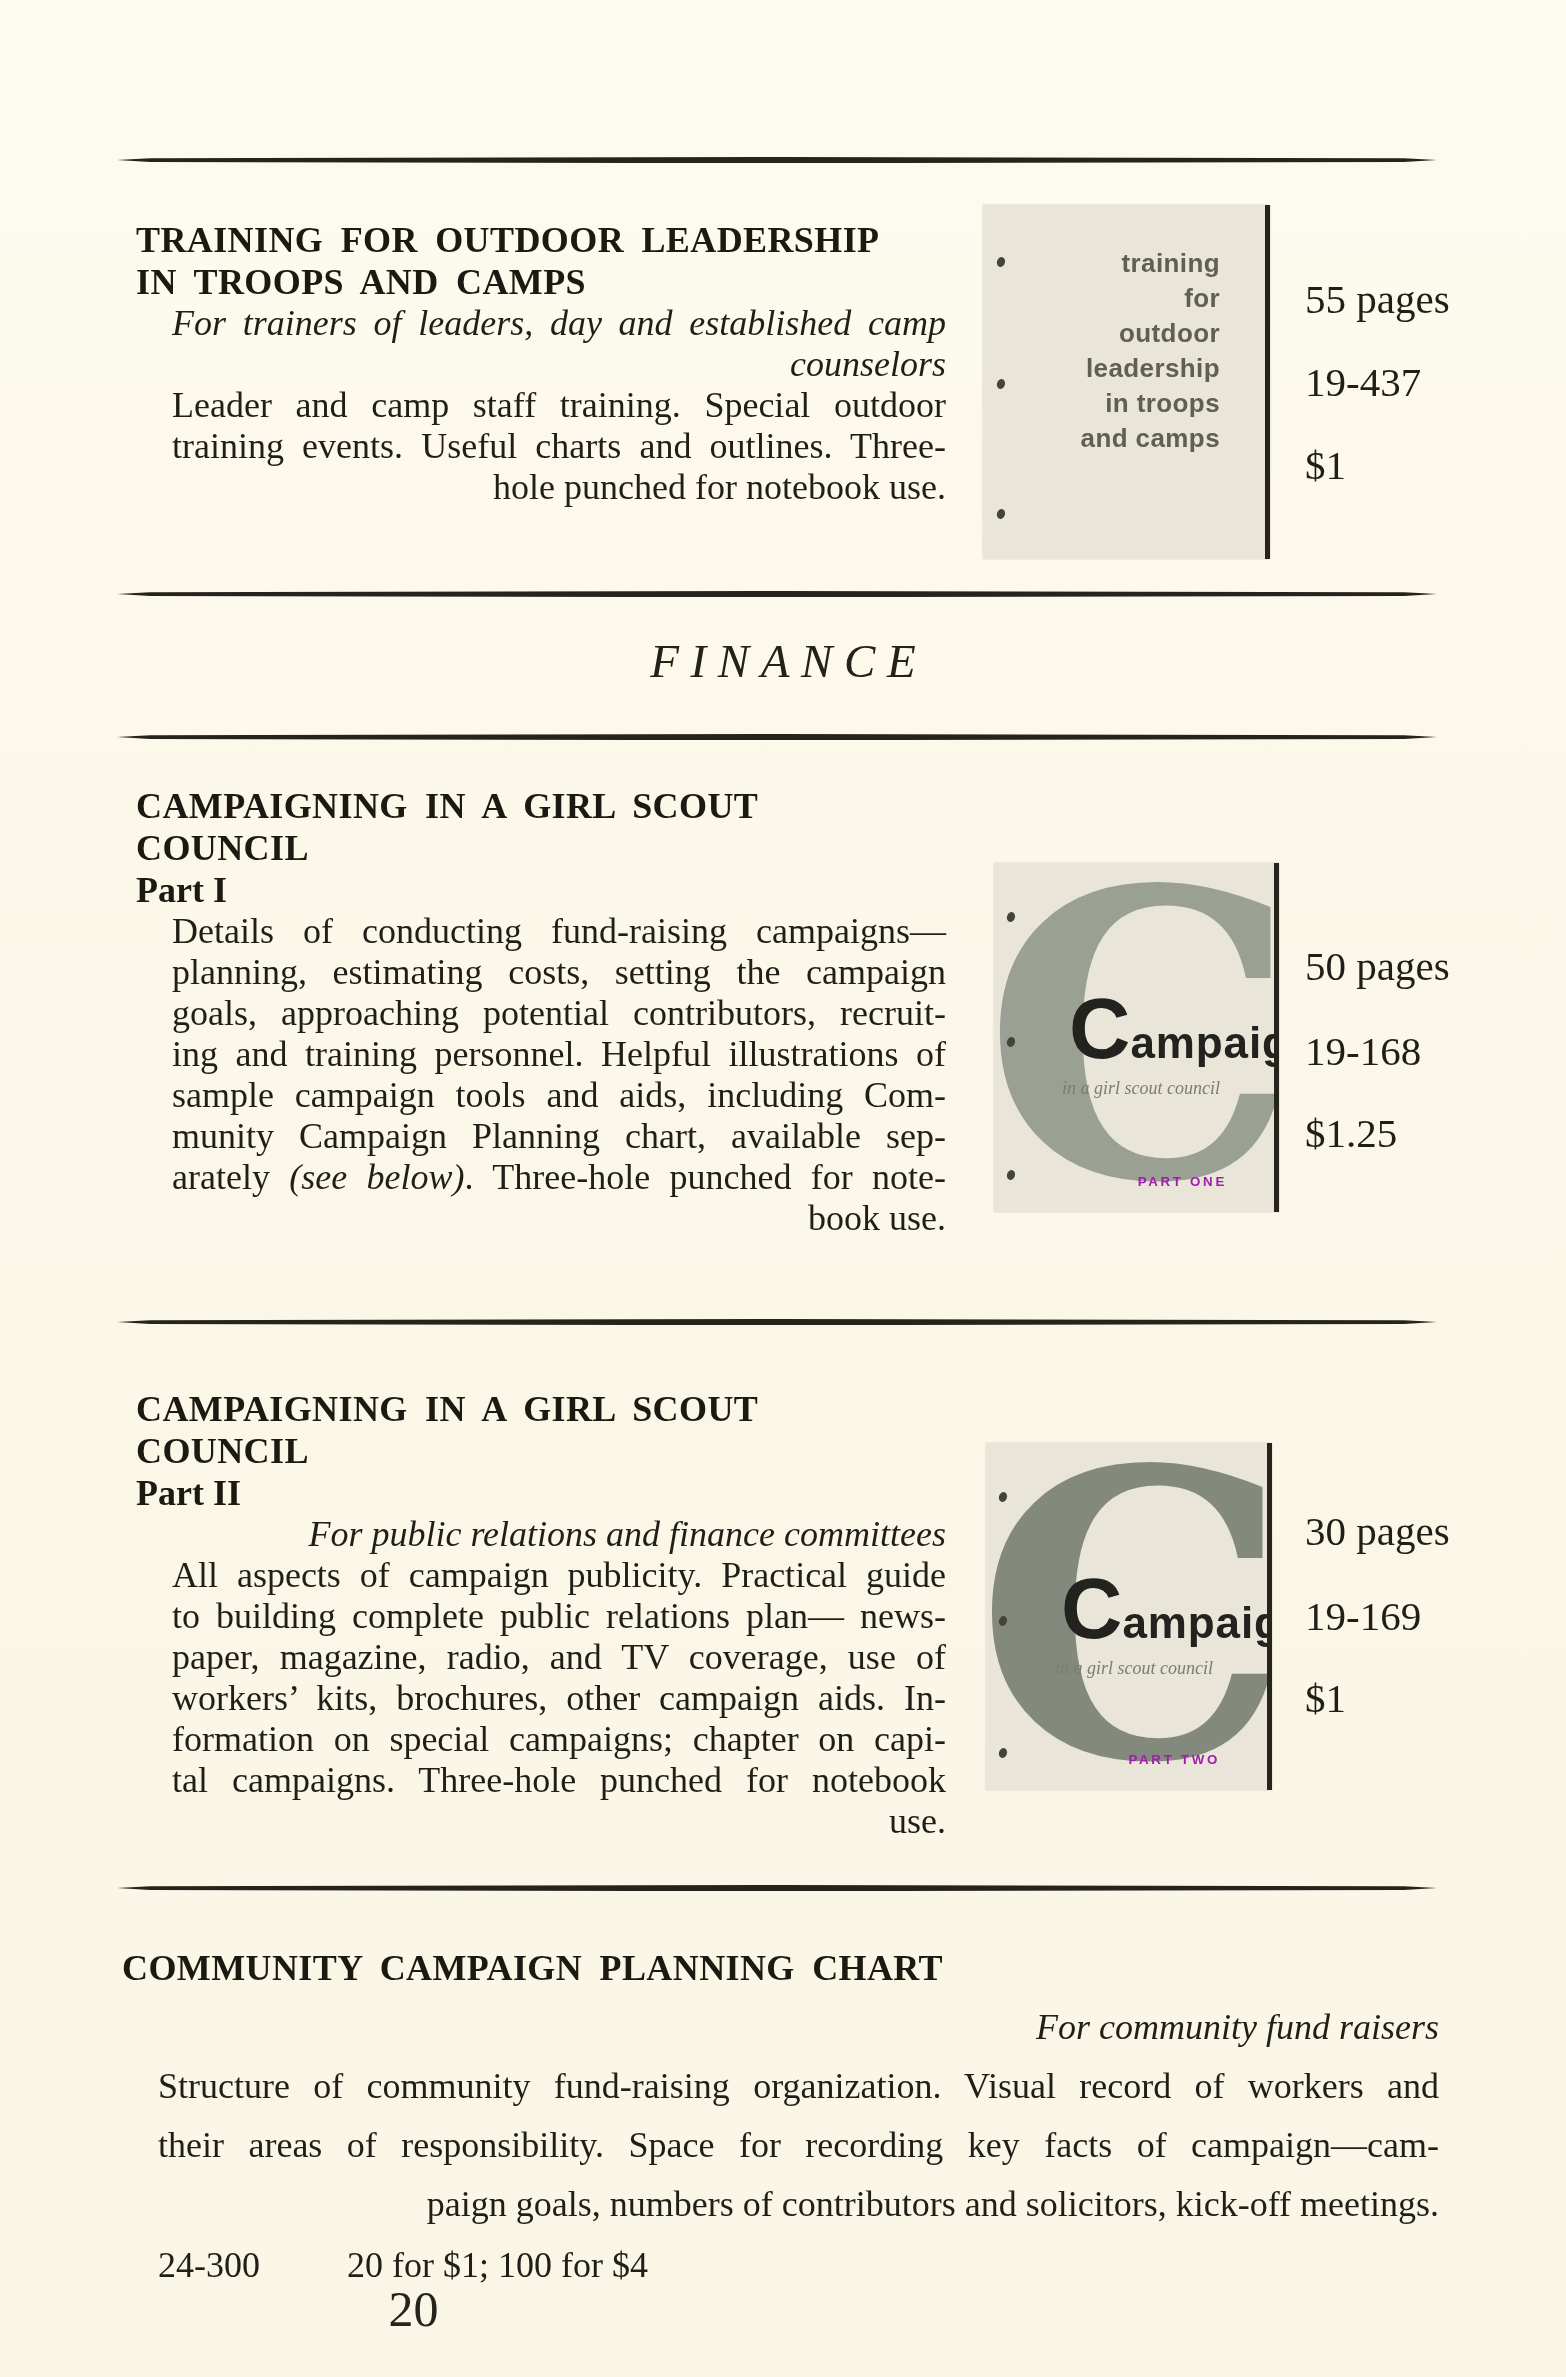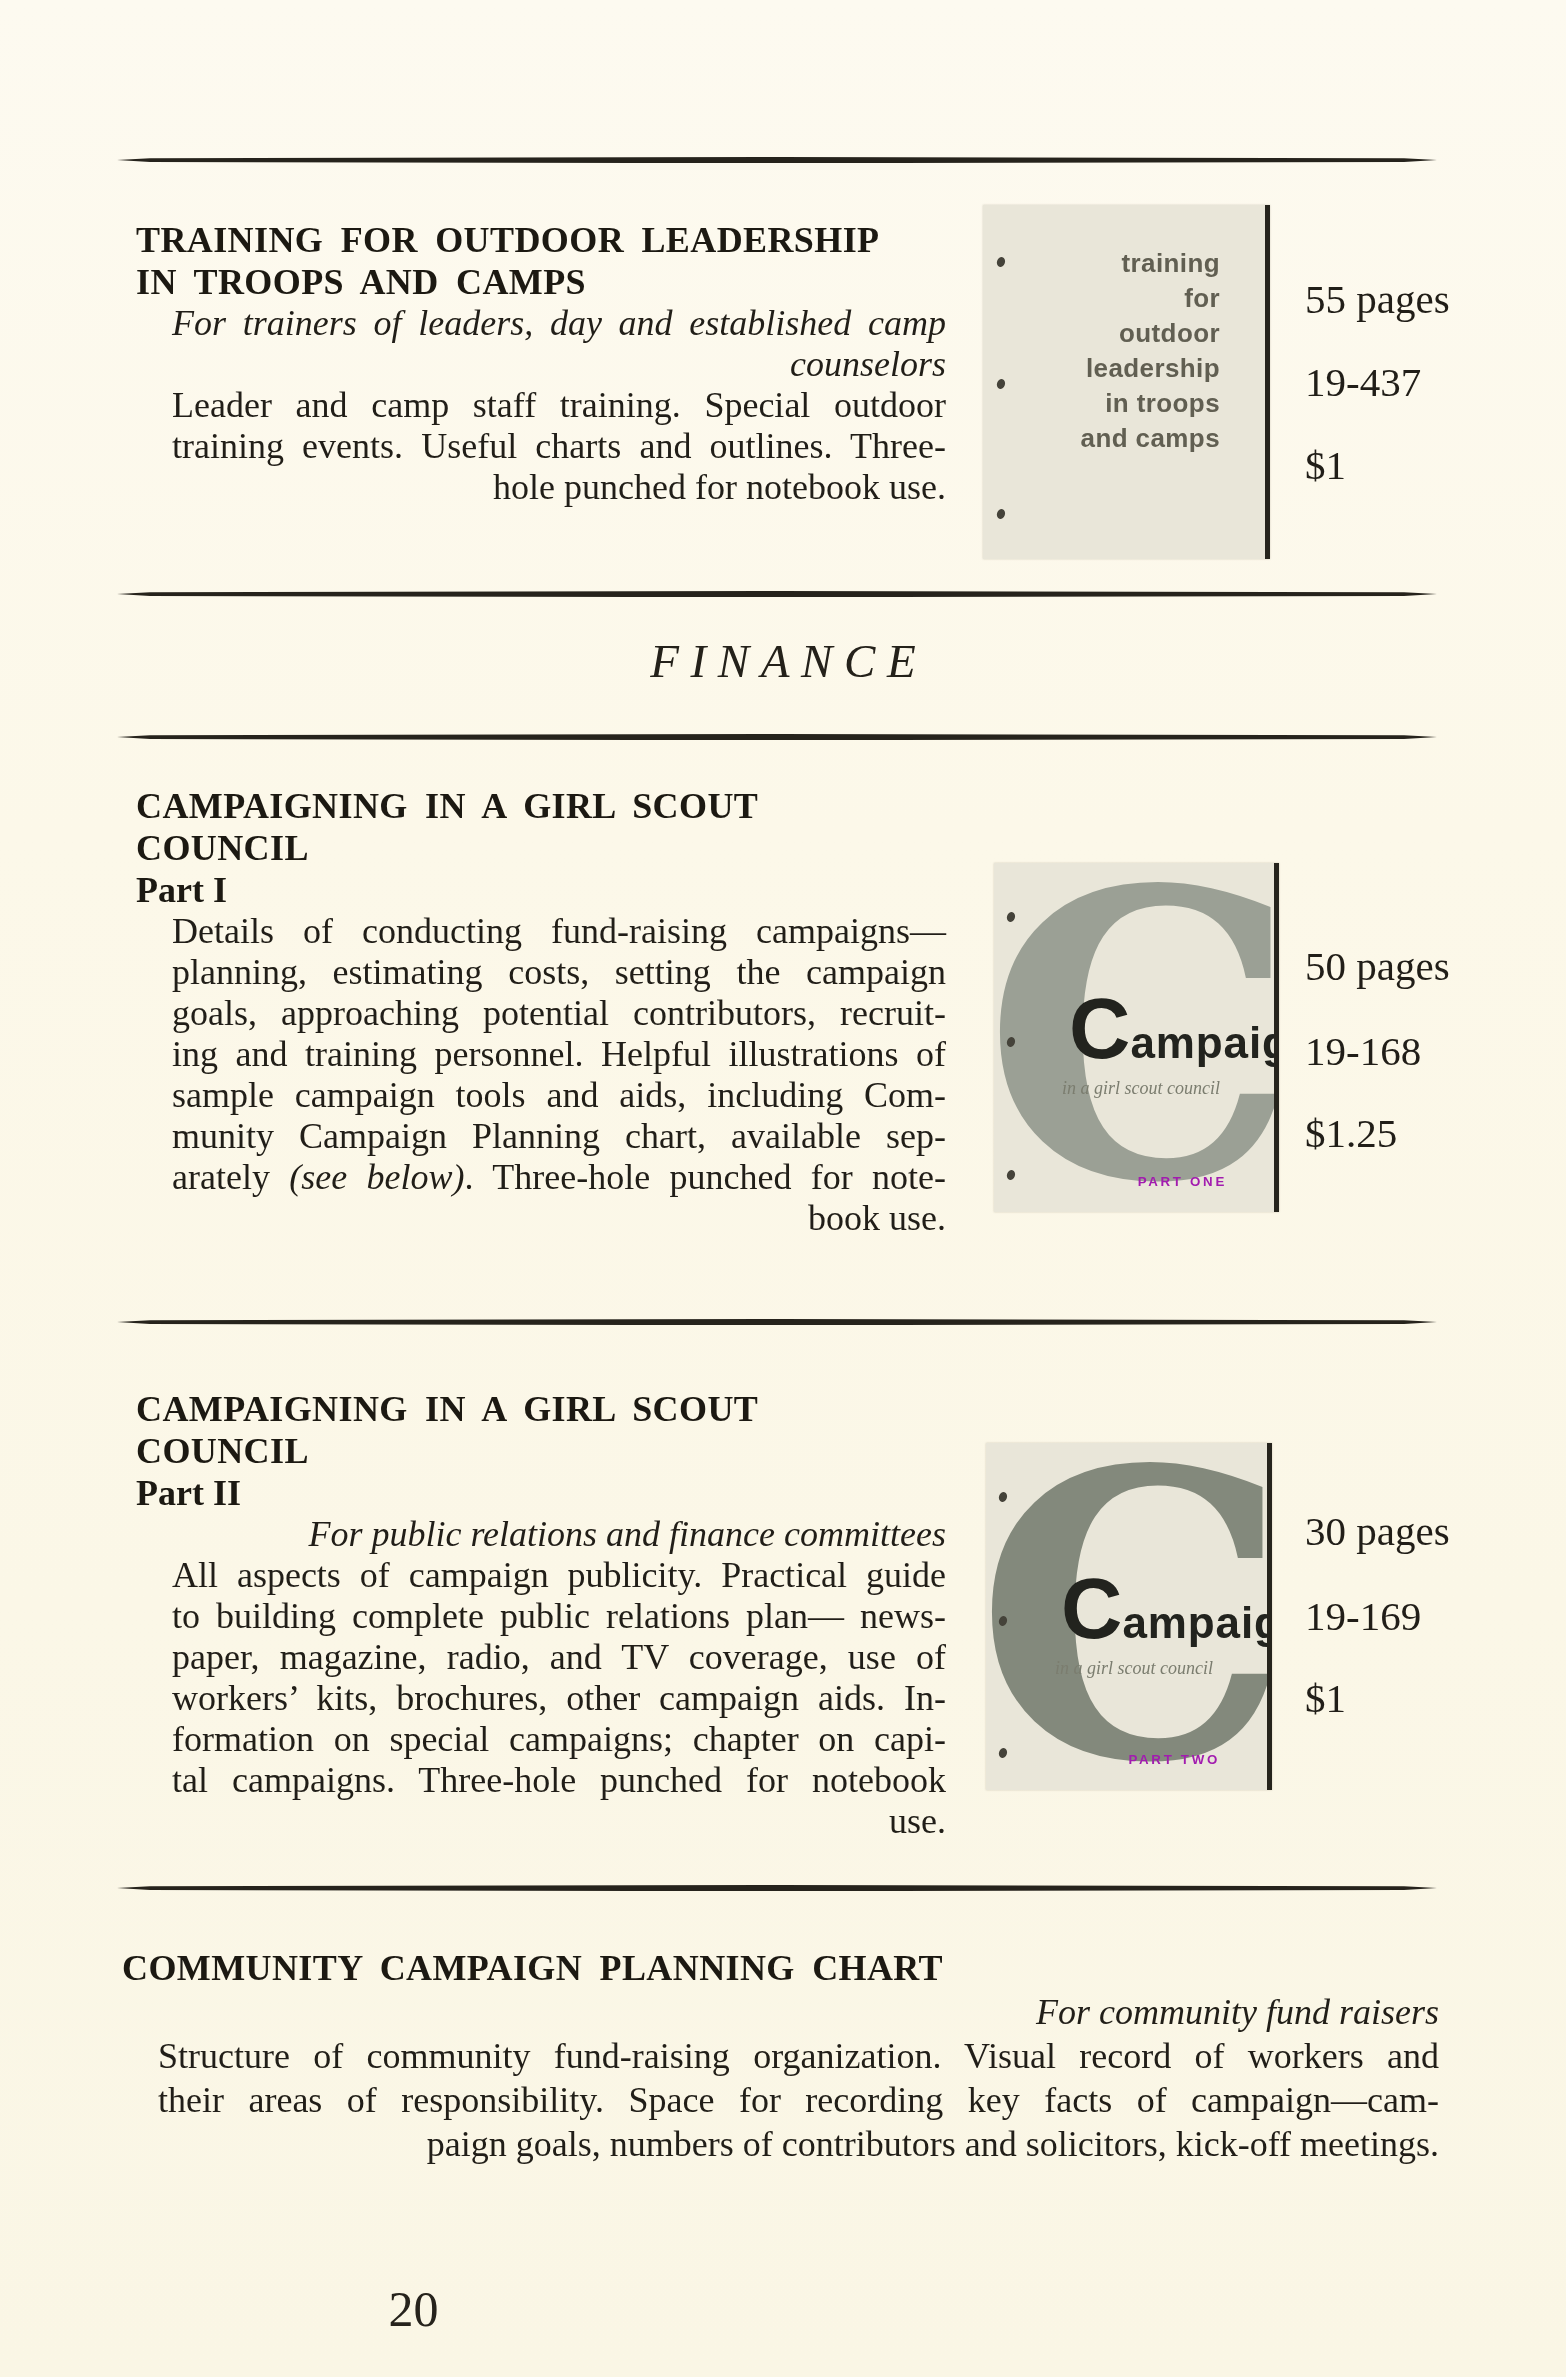--- a/index.html
+++ b/index.html
@@ -22,21 +22,21 @@
   h2{
     margin:0;font-size:36px;line-height:42px;font-weight:700;
     letter-spacing:0.4px;word-spacing:8px;color:#1c1912;
   }
   .partline{font-size:36px;line-height:42px;font-weight:700;color:#1c1912;}
   .indent{margin-left:36px;}
   .sub{font-style:italic;}
   .sub .jline, .sub .lline{font-size:36px;line-height:41px;}
   .jline{font-size:36px;line-height:41px;text-align:justify;text-align-last:justify;}
   .lline{font-size:36px;line-height:41px;text-align:right;}
-  .s4 .jline,.s4 .lline{font-size:36px;line-height:44px;}
+  .s4 .jline,.s4 .lline{font-size:36px;line-height:44px;margin-top:15px;}
   .priceline{margin-top:17px;position:relative;font-size:36px;line-height:44px;}
   .priceline .ptext{position:absolute;left:189px;top:0;}
   .vals{position:absolute;left:1305px;width:258px;}
   .val{position:absolute;left:0;font-size:41px;line-height:1.05;white-space:nowrap;}
   .finance{
     position:absolute;left:0;width:100%;top:634px;text-align:center;
     font-style:italic;font-size:47px;letter-spacing:11.6px;text-indent:11.6px;
     color:#24211a;font-weight:500;
   }
   .folio{position:absolute;left:378px;top:2280px;width:71px;text-align:center;font-size:50px;color:#26231c;}
@@ -186,18 +186,22 @@
       <div>COMMUNITY CAMPAIGN PLANNING CHART</div>
     </h2>
     <div class="indent sub">
       <div class="lline">For community fund raisers</div>
     </div>
     <div class="indent" style="width:1281px">
       <div class="jline">Structure of community fund-raising organization. Visual record of workers and</div>
       <div class="jline">their areas of responsibility. Space for recording key facts of campaign—cam-</div>
       <div class="lline">paign goals, numbers of contributors and solicitors, kick-off meetings.</div>
     </div>
+    <div class="indent priceline">
+      <span>24-300</span>
+      <span class="ptext">20 for $1; 100 for $4</span>
+    </div>
   </div>
 
   <div class="folio">20</div>
 
 </div>
 
 
 </body></html>

